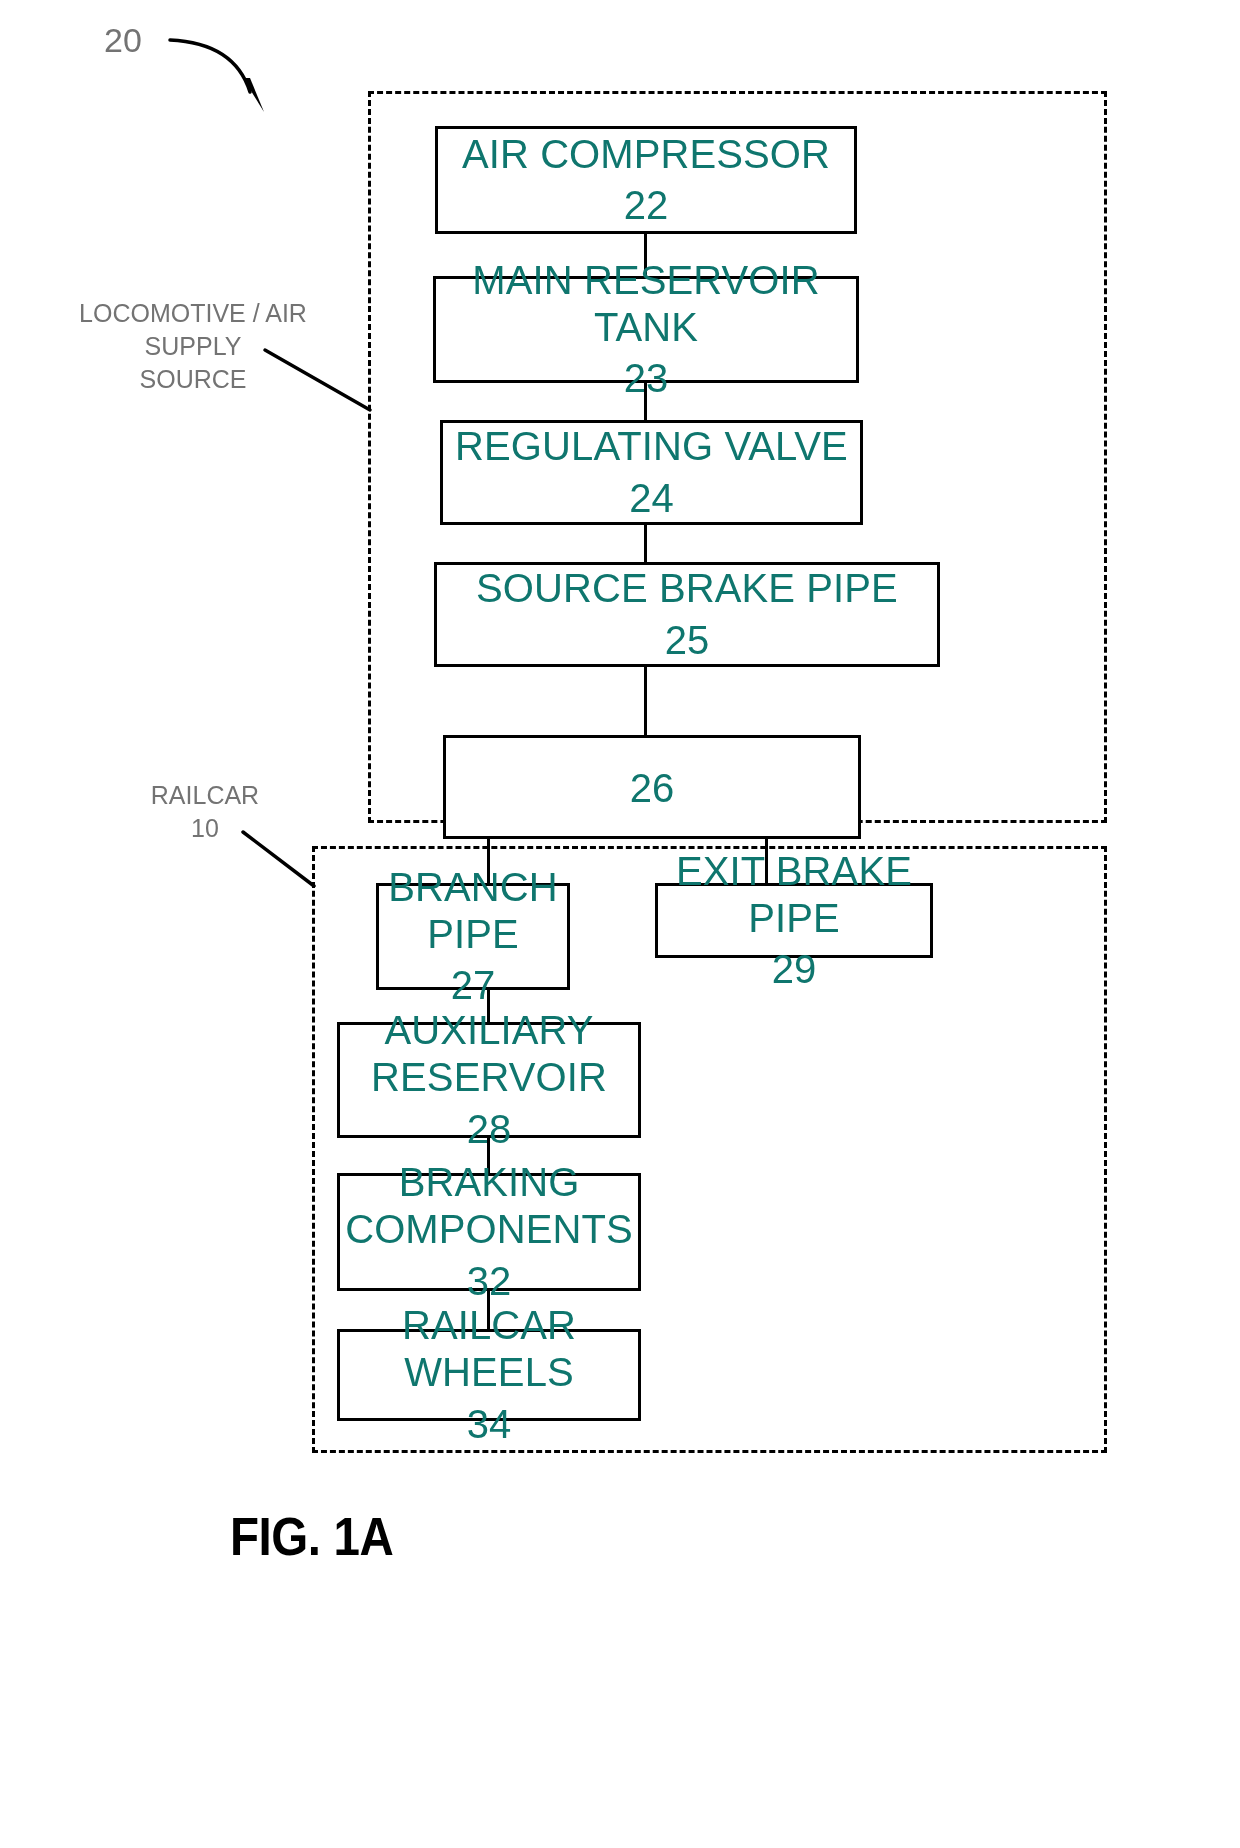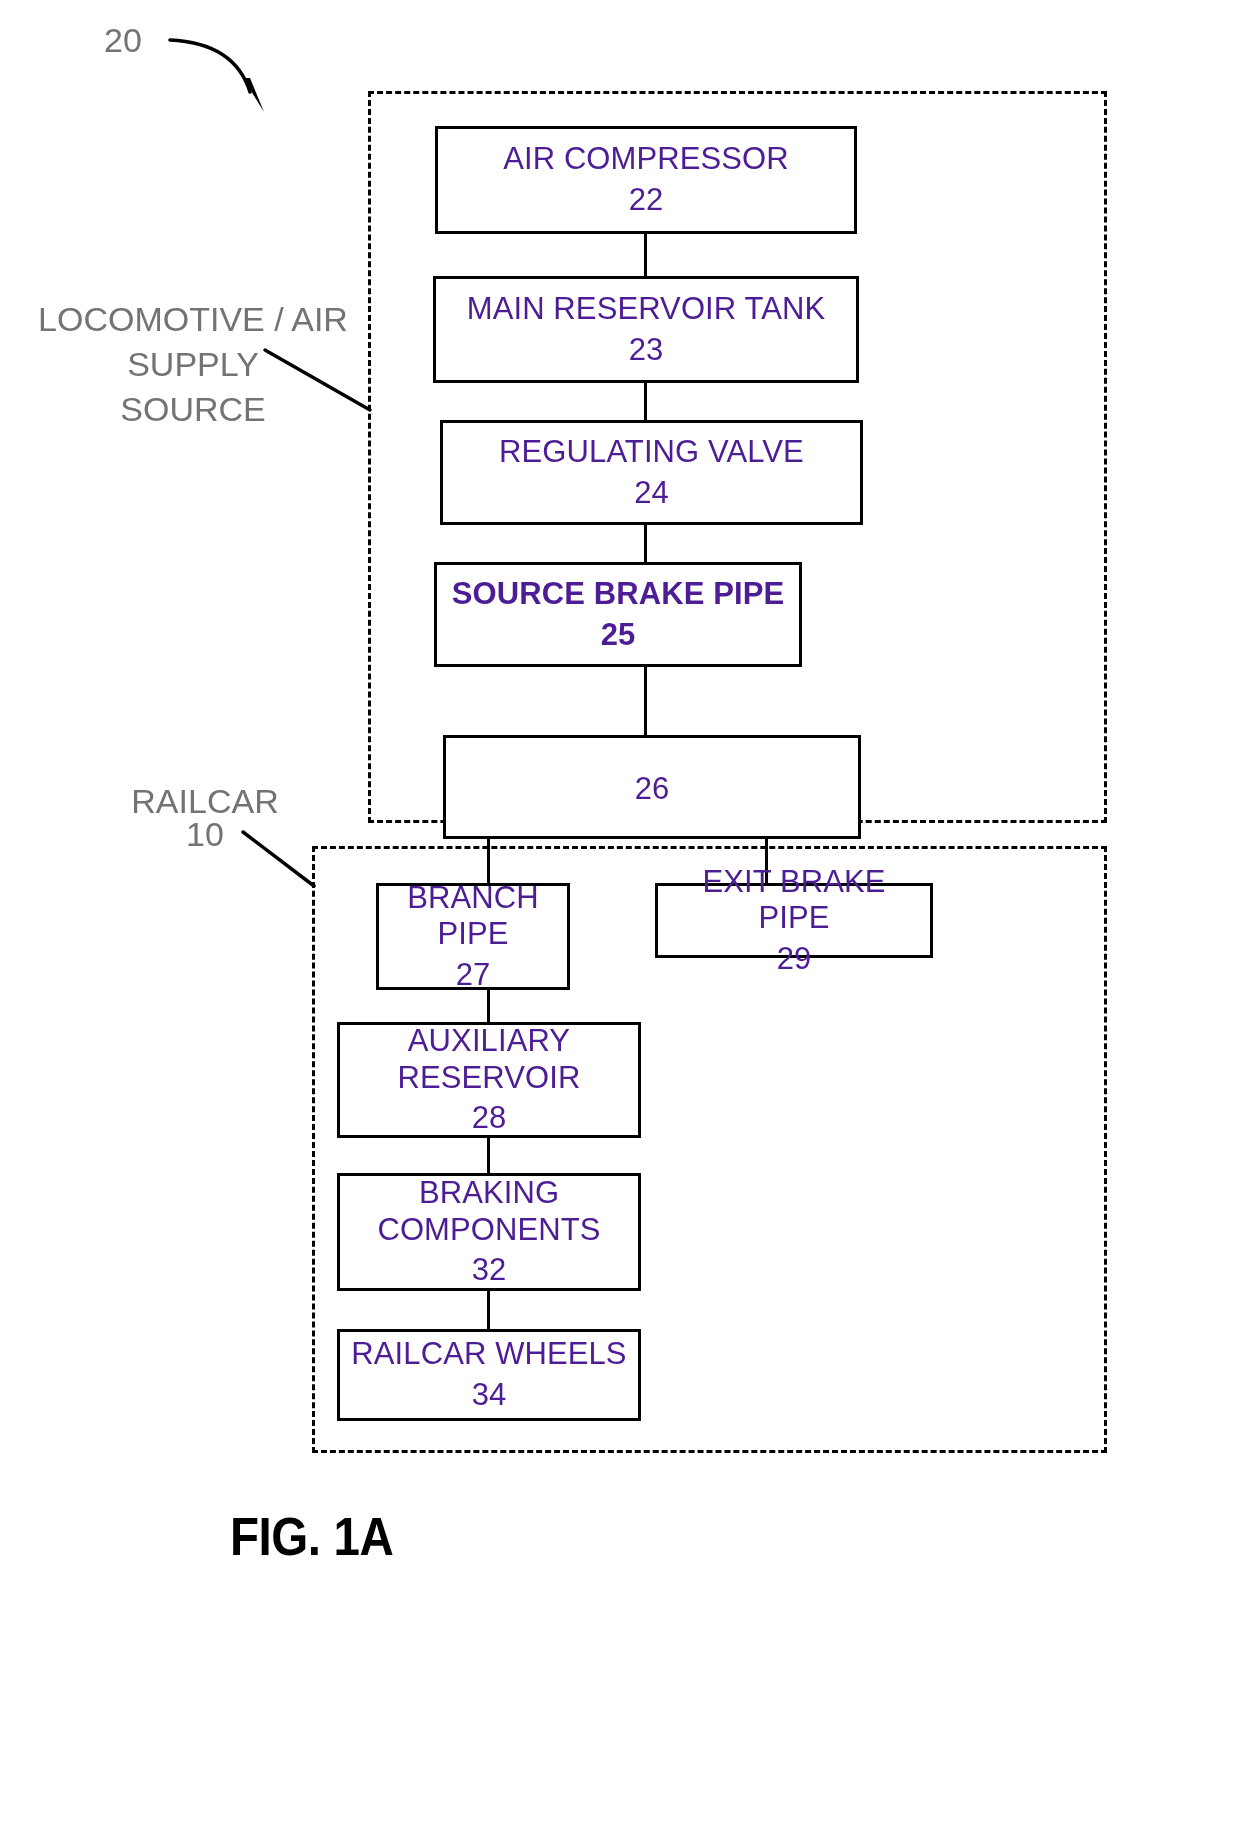--- a/index.html
+++ b/index.html
@@ -32,23 +32,23 @@
   .node {
     position: absolute;
     box-sizing: border-box;
     border: 3px solid #000000;
     background: #ffffff;
     display: flex;
     flex-direction: column;
     align-items: center;
     justify-content: center;
     text-align: center;
-    color: #4c1d95;
+    color: #0f766e;
     font-family: "Liberation Sans", sans-serif;
-    font-size: 31px;
+    font-size: 40px;
     line-height: 1.18;
     letter-spacing: 0.1px;
     z-index: 3;
   }
   .node .node-label {
     display: block;
     white-space: pre-line;
   }
   .node .node-ref {
     display: block;
@@ -64,21 +64,21 @@
 
   
   .annotation {
     position: absolute;
     color: #737373;
     font-family: "Liberation Sans", sans-serif;
     white-space: pre-line;
     z-index: 4;
   }
   .annotation.side-label {
-    font-size: 34px;
+    font-size: 25px;
     line-height: 1.32;
     text-align: center;
   }
   .annotation.ref-number {
     font-size: 34px;
     line-height: 1.1;
     text-align: left;
   }
 
   .fig-caption {
@@ -139,21 +139,21 @@
   <div class="node" style="left:433px; top:276px; width:426px; height:107px;">
     <span class="node-label">MAIN RESERVOIR TANK</span>
     <span class="node-ref">23</span>
   </div>
 
   <div class="node" style="left:440px; top:420px; width:423px; height:105px;">
     <span class="node-label">REGULATING VALVE</span>
     <span class="node-ref">24</span>
   </div>
 
-  <div class="node" style="left:434px; top:562px; width:368px; height:105px;font-weight:bold;">
+  <div class="node" style="left:434px; top:562px; width:506px; height:105px;">
     <span class="node-label">SOURCE BRAKE PIPE</span>
     <span class="node-ref">25</span>
   </div>
 
   <div class="node" style="left:443px; top:735px; width:418px; height:104px;">
     <span class="node-ref">26</span>
   </div>
 
   <div class="node" style="left:376px; top:883px; width:194px; height:107px;">
     <span class="node-label">BRANCH

